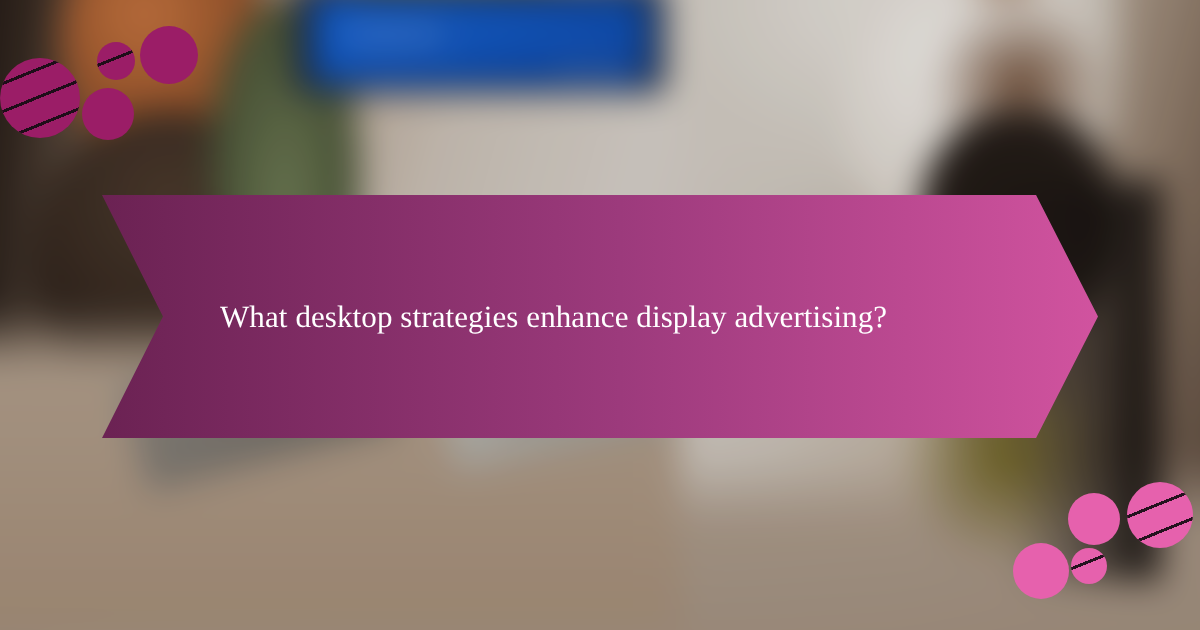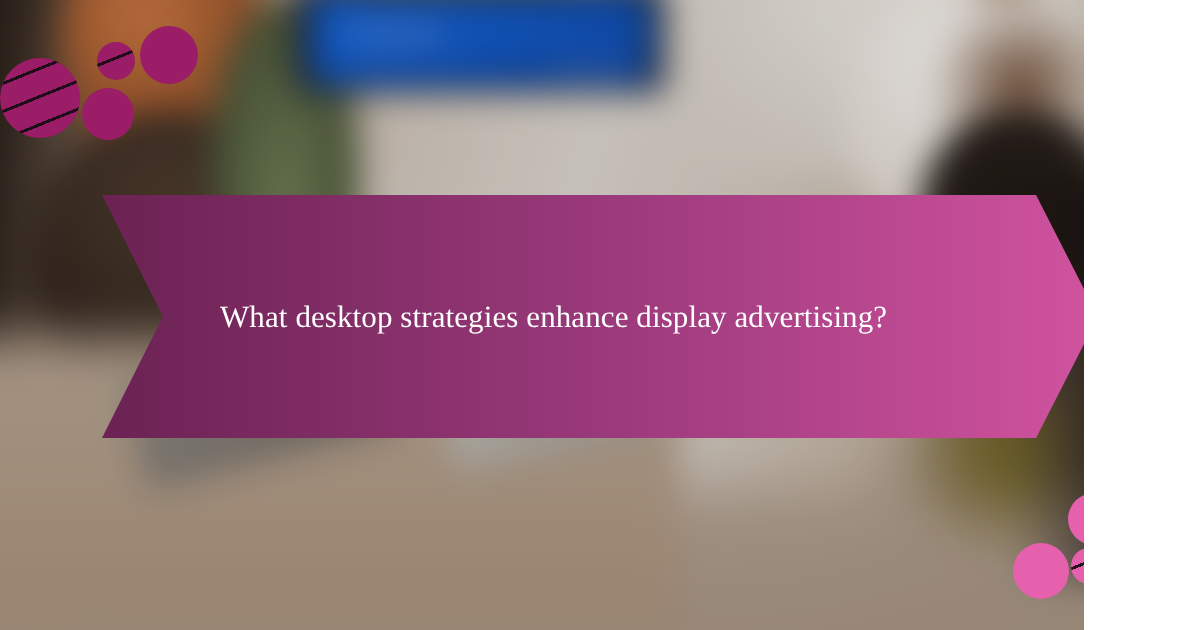--- a/index.html
+++ b/index.html
@@ -3,21 +3,21 @@
 <meta charset="utf-8">
 <title>Banner</title>
 <style>
   html, body {
     margin: 0;
     padding: 0;
     background: #ffffff;
   }
   #stage {
     position: relative;
-    width: 1084px;
+    width: 1200px;
     height: 630px;
     overflow: hidden;
     font-family: "Liberation Serif", "DejaVu Serif", serif;
     background: #6d28d9;
   }
 
   
   .bg-layer {
     position: absolute;
     inset: -60px;

